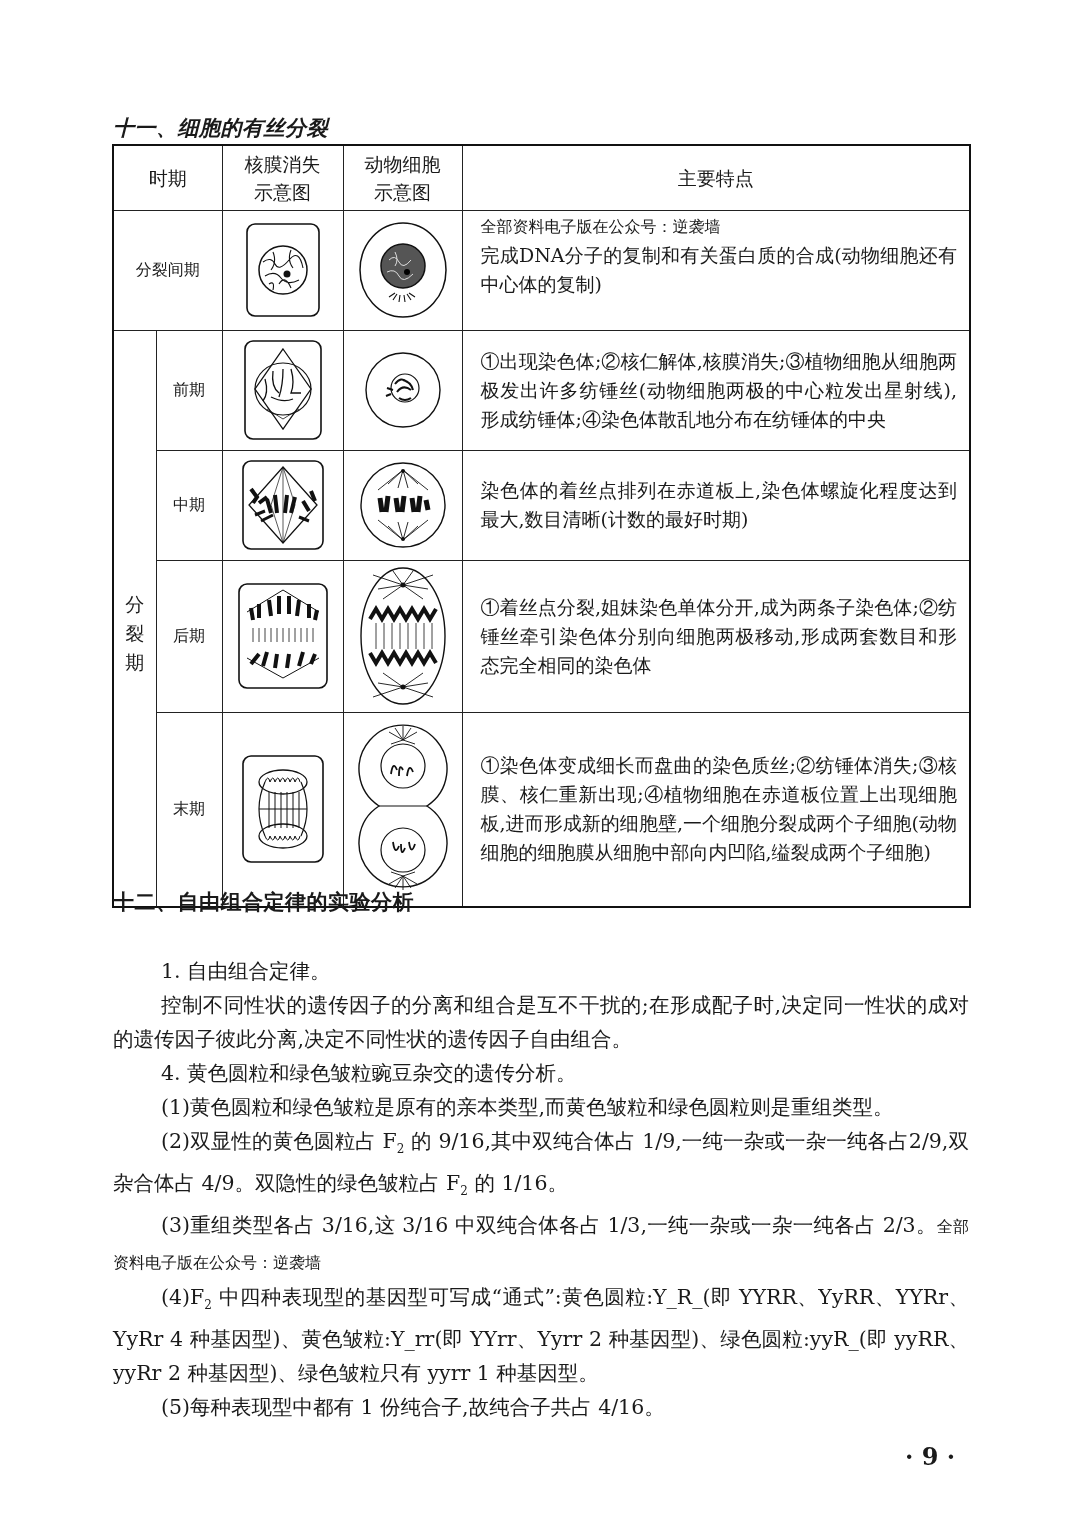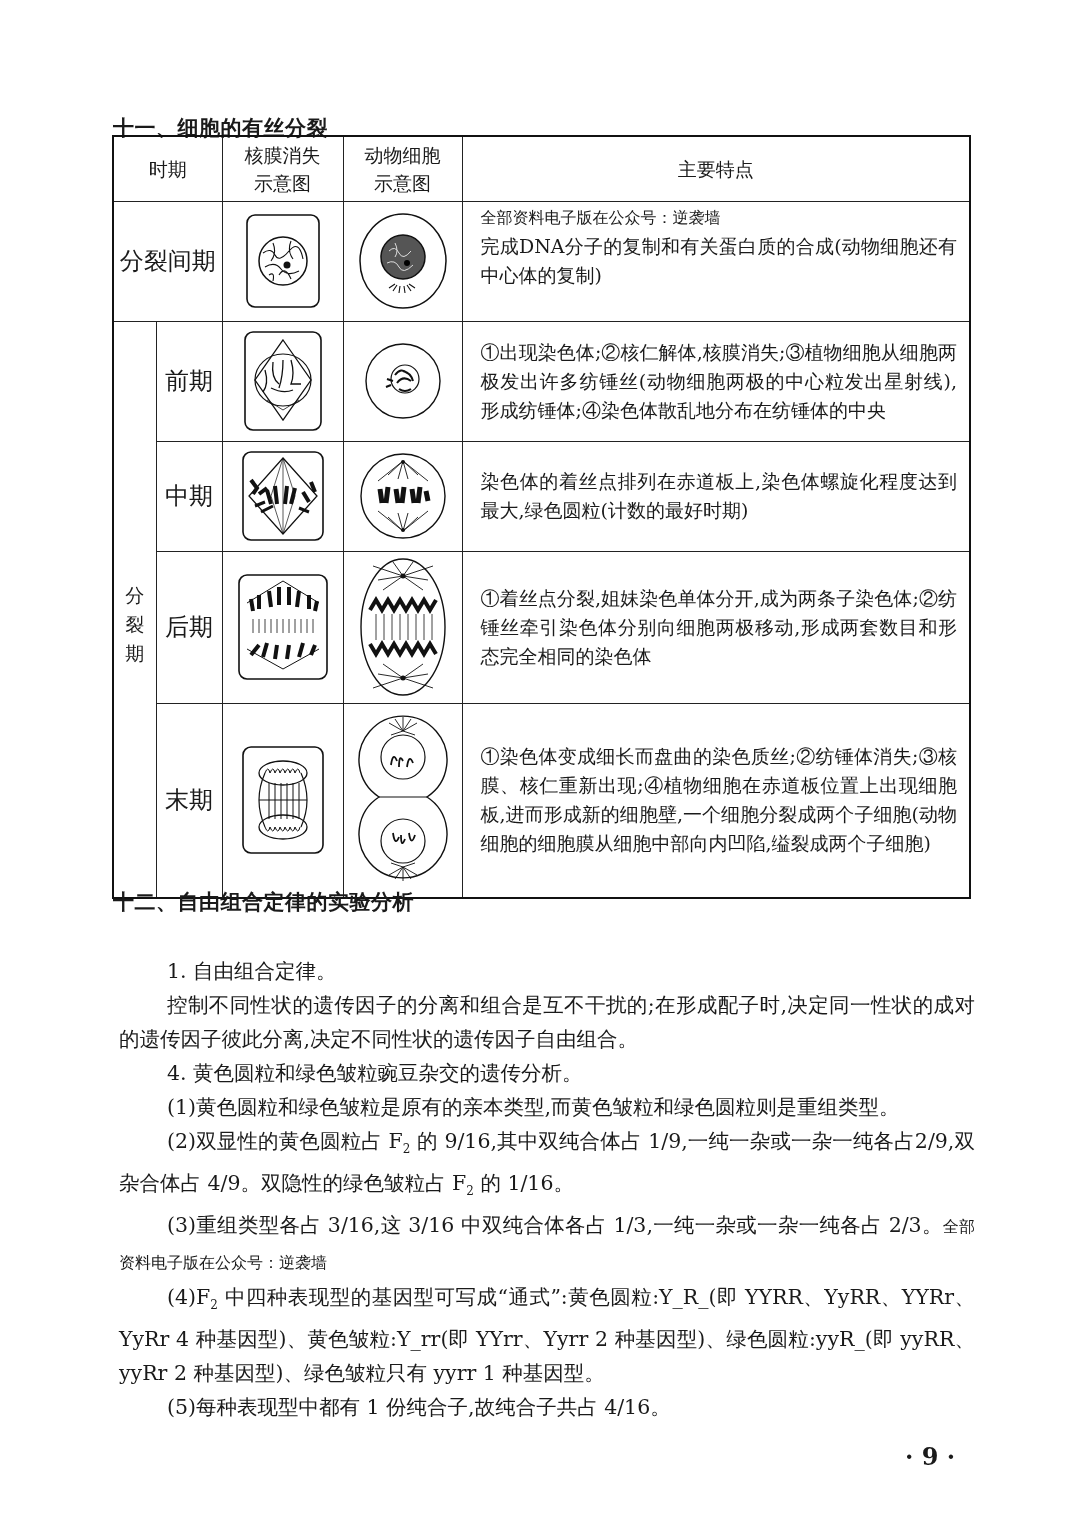--- a/index.html
+++ b/index.html
@@ -1,40 +1,40 @@
 <!DOCTYPE html>
 <html><head>
 <meta charset="utf-8">
 <style>
   html, body { margin:0; padding:0; }
   body { width:1080px; height:1528px; background:#ffffff; position:relative; overflow:hidden;
          font-family:"DejaVu Serif","Liberation Serif",serif; color:#1a1a1a; }
   .sec-title { position:absolute; left:113px; font-family:"DejaVu Sans","Liberation Sans",sans-serif;
                font-weight:bold; font-size:21px; letter-spacing:0.5px; }
-  table.mitosis { position:absolute; left:112px; top:135px; width:857px; border-collapse:collapse;
+  table.mitosis { position:absolute; left:112px; top:144px; width:857px; border-collapse:collapse;
                   border:2.5px solid #111; table-layout:fixed;padding-left:16px; }
   table.mitosis td, table.mitosis th { border:1.3px solid #222; padding:0; font-weight:normal; }
   table.mitosis th { font-family:"DejaVu Sans","Liberation Sans",sans-serif; font-size:19px; line-height:28px; text-align:center; }
-  .stage { font-family:Liberation Serif, serif; font-size:24px; text-align:center; }
+  .stage { font-family:Liberation Serif, serif; font-size:16px; text-align:center; }
   .vert { font-family:"DejaVu Sans","Liberation Sans",sans-serif; font-size:19px; text-align:center; line-height:29px; }
   .feat { font-size:19px; line-height:29px; padding:0 12px 0 18px !important; text-align:justify; }
   .feat .wm { font-family:"DejaVu Sans","Liberation Sans",sans-serif; font-size:16px; display:block; }
   .fig { text-align:center; vertical-align:middle; }
   .fig svg { display:block; margin:0 auto; }
-  .body-text { position:absolute; left:119px; width:856px; font-size:20.5px; line-height:34px; }
+  .body-text { position:absolute; left:113px; width:856px; font-size:20.5px; line-height:34px; }
   .body-text p { margin:0; text-align:justify; }
   .body-text p.ind { text-indent:48px; }
   .wm-inline { font-family:"DejaVu Sans","Liberation Sans",sans-serif; font-size:16px; }
   sub { font-size:12px; }
   .page-num { position:absolute; left:905px; top:1442px; font-weight:bold; font-size:24px; }
 </style>
 </head>
 <body>
 
-<div class="sec-title" style="top:114px;">十一、细胞的有丝分裂</div>
+<div class="sec-title" style="top:114px;font-style:italic;">十一、细胞的有丝分裂</div>
 
 <table class="mitosis">
   <colgroup>
     <col style="width:43px">
       <col style="width:66px">
       <col style="width:121px">
       <col style="width:119px">
       <col style="width:508px">
   </colgroup>
   <tbody>
@@ -110,21 +110,21 @@
     </td>
     <td class="fig">
       <svg width="90" height="90" viewBox="0 0 90 90">
         <circle cx="45" cy="45" r="42" fill="none" stroke="#111" stroke-width="1.4"></circle>
         <path d="M45 10 L20 30 M45 10 L30 24 M45 10 L40 28 M45 10 L50 28 M45 10 L60 24 M45 10 L70 30 M45 80 L20 60 M45 80 L30 66 M45 80 L40 62 M45 80 L50 62 M45 80 L60 66 M45 80 L70 60" stroke="#111" stroke-width="0.9"></path>
         <path d="M22 38 l2 14 M30 36 l-2 16 M38 38 l2 14 M46 36 l-2 16 M54 38 l2 14 M62 36 l-2 16 M68 40 l2 10" stroke="#111" stroke-width="5"></path>
         <circle cx="45" cy="11" r="2" fill="#111"></circle>
             <circle cx="45" cy="79" r="2" fill="#111"></circle>
       </svg>
     </td>
-    <td class="feat">染色体的着丝点排列在赤道板上,染色体螺旋化程度达到最大,绿色圆粒(计数的最好时期)</td>
+    <td class="feat">染色体的着丝点排列在赤道板上,染色体螺旋化程度达到最大,数目清晰(计数的最好时期)</td>
   </tr>
 
   <tr style="height:152px">
     <td class="stage">后期</td>
     <td class="fig">
       <svg width="92" height="108" viewBox="0 0 92 108">
         <rect x="2" y="2" width="88" height="104" rx="8" fill="none" stroke="#111" stroke-width="1.6"></rect>
         <path d="M46 8 L10 30 M46 8 L82 30 M46 96 L10 76 M46 96 L82 76" fill="none" stroke="#111" stroke-width="1"></path>
         <path d="M14 26 l2 12 M22 22 l0 14 M32 18 l2 16 M42 14 l0 18 M52 14 l0 18 M62 18 l-2 16 M72 22 l0 14 M80 28 l-2 10" stroke="#111" stroke-width="4"></path>
         <path d="M16 46 v14 M22 46 v14 M28 46 v14 M34 46 v14 M40 46 v14 M46 46 v14 M52 46 v14 M58 46 v14 M64 46 v14 M70 46 v14 M76 46 v14" stroke="#111" stroke-width="0.8"></path>

